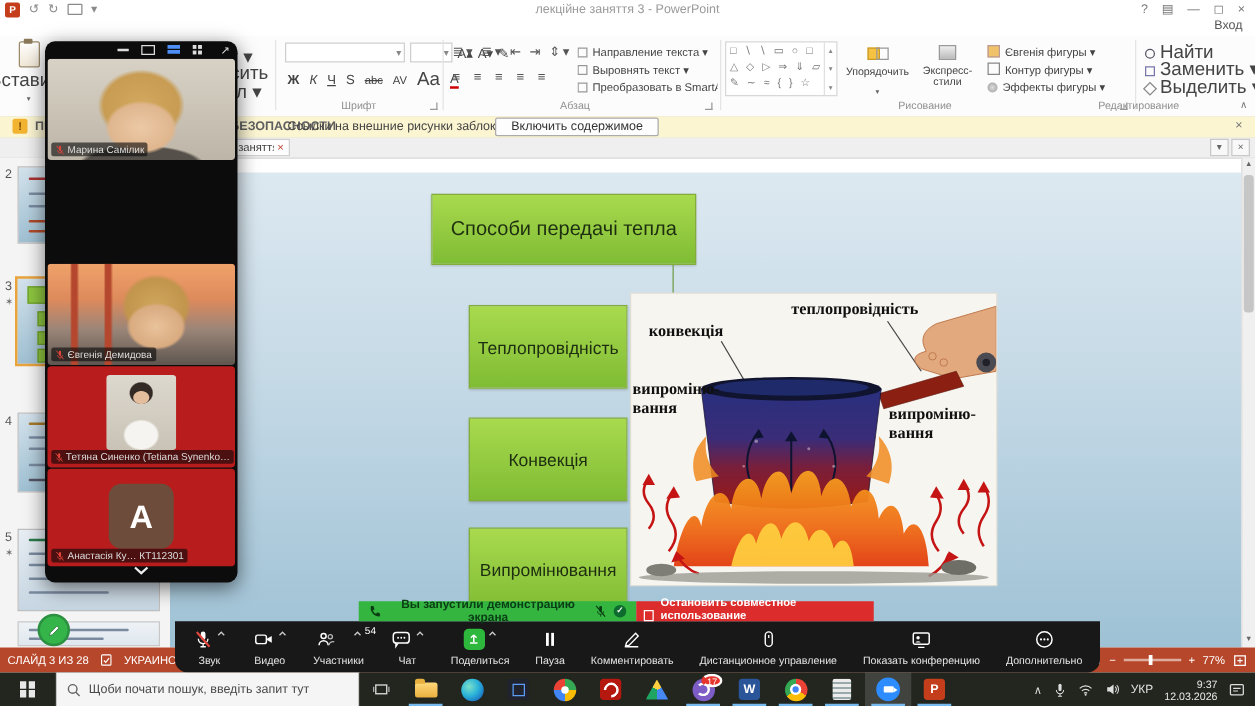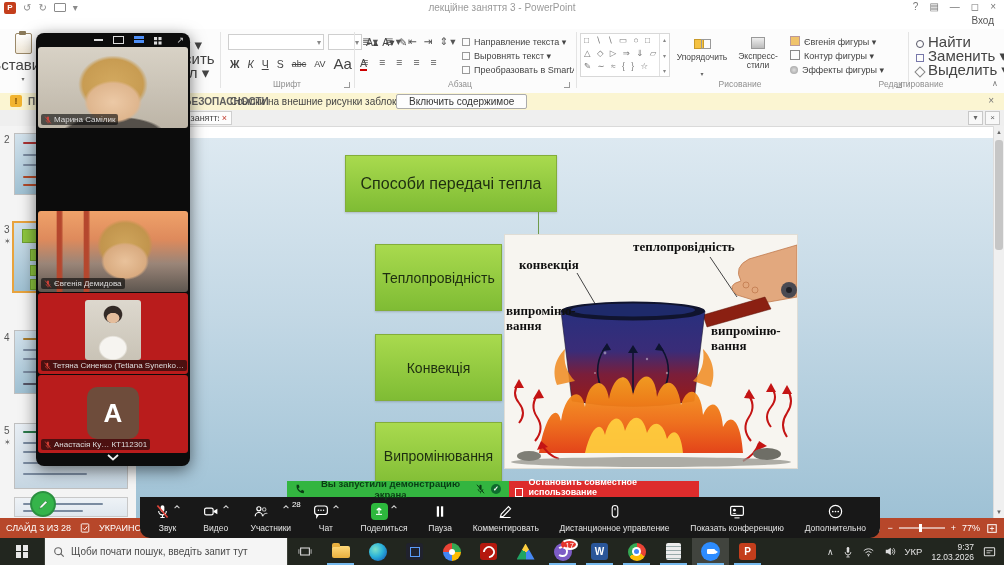--- a/index.html
+++ b/index.html
@@ -512,21 +512,21 @@
       <span>Видео</span>
     </div>
     <div class="zi" style="position:relative">
       <span class="icw" style="position:relative">
           <svg width="18" height="17" viewBox="0 0 20 20">
             <circle cx="7.5" cy="6.8" r="2.4" fill="none" stroke="#fff" stroke-width="1.4"></circle>
             <path d="M3.2 15.5 a4.3 4.3 0 0 1 8.6 0" fill="none" stroke="#fff" stroke-width="1.4"></path>
             <circle cx="13.8" cy="7.5" r="2" fill="none" stroke="#bbb" stroke-width="1.2"></circle>
             <path d="M12.5 15.5 a3.8 3.8 0 0 1 5 -3.2" fill="none" stroke="#bbb" stroke-width="1.2"></path>
           </svg>
-          <span class="badge33">28</span>
+          <span class="badge33">54</span>
           <svg width="8" height="8" viewBox="0 0 10 10" style="margin-left:10px">
             <polyline points="2,6.5 5,3.5 8,6.5" fill="none" stroke="#ccc" stroke-width="1.3"></polyline>
           </svg>
         </span>
       <span>Участники</span>
     </div>
     <div class="zi">
       <span class="icw">
           <svg width="18" height="17" viewBox="0 0 20 20">
             <rect x="2.5" y="3.5" width="15" height="10" rx="3" fill="none" stroke="#fff" stroke-width="1.4"></rect>

